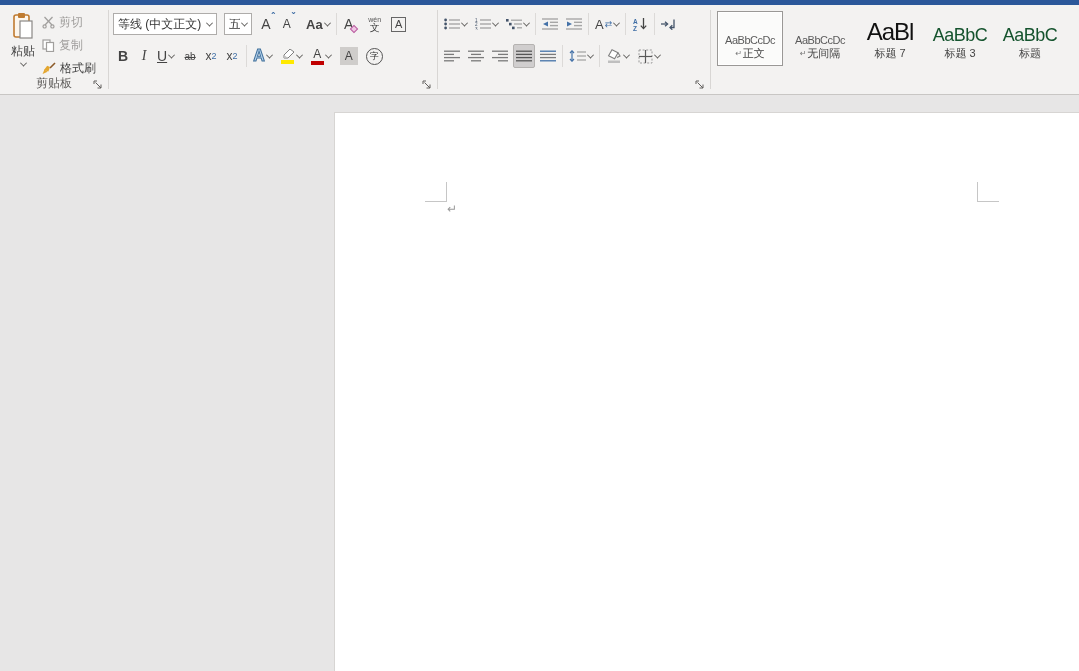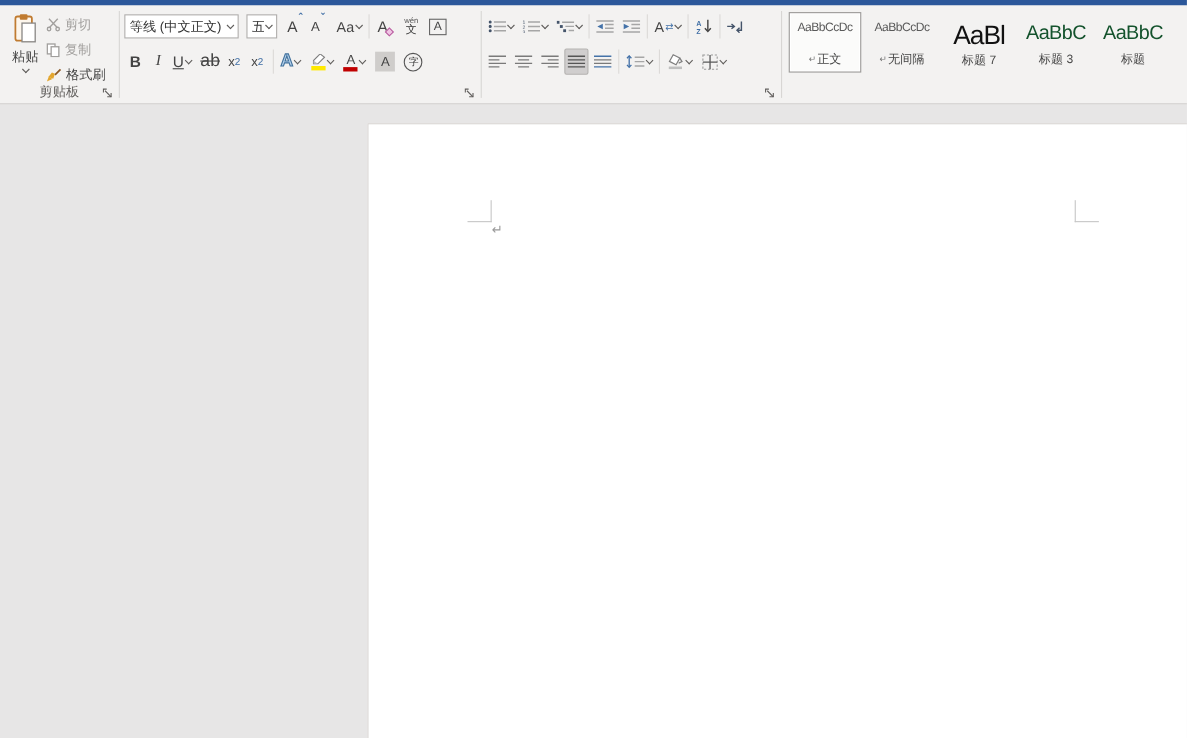--- a/index.html
+++ b/index.html
@@ -43,21 +43,21 @@
   .combo { height:22px; background:#fff; border:1px solid #aeacaa; display:flex; align-items:center; padding:0 4px; font-size:12px; color:#333; }
   .combo .cval { flex:1; white-space:nowrap; overflow:hidden; }
   .fontname { width:104px; }
   .fontsize { width:28px; margin-left:6px; }
 
   
   .L { font-size:14px; line-height:1; }
   .bold { font-weight:700; }
   .ital { font-family:"Liberation Serif", serif; font-style:italic; }
   .und { text-decoration:underline; }
-  .strk { text-decoration:line-through; font-size:16px; }
+  .strk { text-decoration:line-through; font-size:10px; }
   .mark-up,.mark-dn { color:#3f6ea5; font-size:10px; font-weight:700; margin-left:1px; align-self:flex-start; line-height:1; }
   .subd { color:#3f6ea5; font-size:9px; vertical-align:sub; }
   .supd { color:#3f6ea5; font-size:9px; vertical-align:super; }
   .fx { font-size:16px; font-weight:700; color:#b8d4ee; -webkit-text-stroke:1px #41719c; }
   .stack { display:flex; flex-direction:column; align-items:center; line-height:1; }
   .stack .t { font-size:7px; color:#555; }
   .stack .b { font-size:10px; color:#333; }
   .boxA { border:1px solid #666; font-size:11px; padding:0px 3px; line-height:13px; }
   .eraser { width:6px; height:6px; background:#f0c6e4; border:1px solid #b85fa0; transform:rotate(45deg); display:inline-block; margin-left:-2px; margin-top:10px; }
   .colbar { display:flex; flex-direction:column; align-items:center; gap:1px; line-height:1; }
@@ -67,21 +67,21 @@
   .circleZ { width:17px; height:17px; border:1px solid #555; border-radius:50%; display:flex; align-items:center; justify-content:center; font-size:9px; color:#333; }
   .asianA { font-size:13px; }
   .asianArrows { font-size:9px; color:#4472a8; margin-left:1px; }
 
   .g-font { width:328px; }
   .g-para { width:272px; }
 
   
   .g-styles { flex:1; overflow:hidden; }
   .stylecards { display:flex; gap:4px; padding:1px 0 0 2px; height:56px; }
-  .card { width:66px; flex:none; display:flex; flex-direction:column; align-items:center; justify-content:space-between; padding:7px 1px 4px 1px; border:1px solid transparent; overflow:hidden; }
+  .card { width:66px; flex:none; display:flex; flex-direction:column; align-items:center; justify-content:flex-end; padding:7px 1px 4px 1px; border:1px solid transparent; overflow:hidden; }
   .card.sel { border:1px solid #9a9896; background:#fbfbfa; box-shadow:inset 0 0 0 1px #fff; }
   .card .prev { color:#5a5a5a; font-size:11px; letter-spacing:-0.5px; white-space:nowrap; }
   .card .prev.h1 { font-size:24px; color:#111; letter-spacing:-1px; }
   .card .prev.h2 { font-size:18px; color:#14532d; letter-spacing:-0.5px; }
   .card .nm { font-size:11px; color:#444; white-space:nowrap; display:flex; align-items:center; gap:1px; }
   .card .nm .pf { font-size:8px; color:#777; }
 
   
   .docarea { flex:1; position:relative; background:#e7e6e6; overflow:hidden; }
   .page { position:absolute; left:334px; top:17px; right:-2px; bottom:-2px; background:#fff; border:1px solid #d7d5d3; }
@@ -171,21 +171,21 @@
           </div>
           <div class="rbtn" style="margin-left:5px;">
             <span class="L">A</span>
               <span class="mark-up">ˆ</span>
           </div>
           <div class="rbtn">
             <span class="L" style="font-size:12px;">A</span>
               <span class="mark-up">ˇ</span>
           </div>
           <div class="rbtn" style="margin-left:4px;">
-            <span class="L" style="font-size:13px;">Aa</span>
+            <span class="L" style="font-size:13px;font-weight:bold;">Aa</span>
               <span class="chev sm"></span>
           </div>
           <div class="minisep"></div>
           <div class="rbtn">
             <span class="L">A</span>
               <span class="eraser"></span>
           </div>
           <div class="rbtn" style="margin-left:3px;">
             <span class="stack">
               <span class="t">wén</span>

